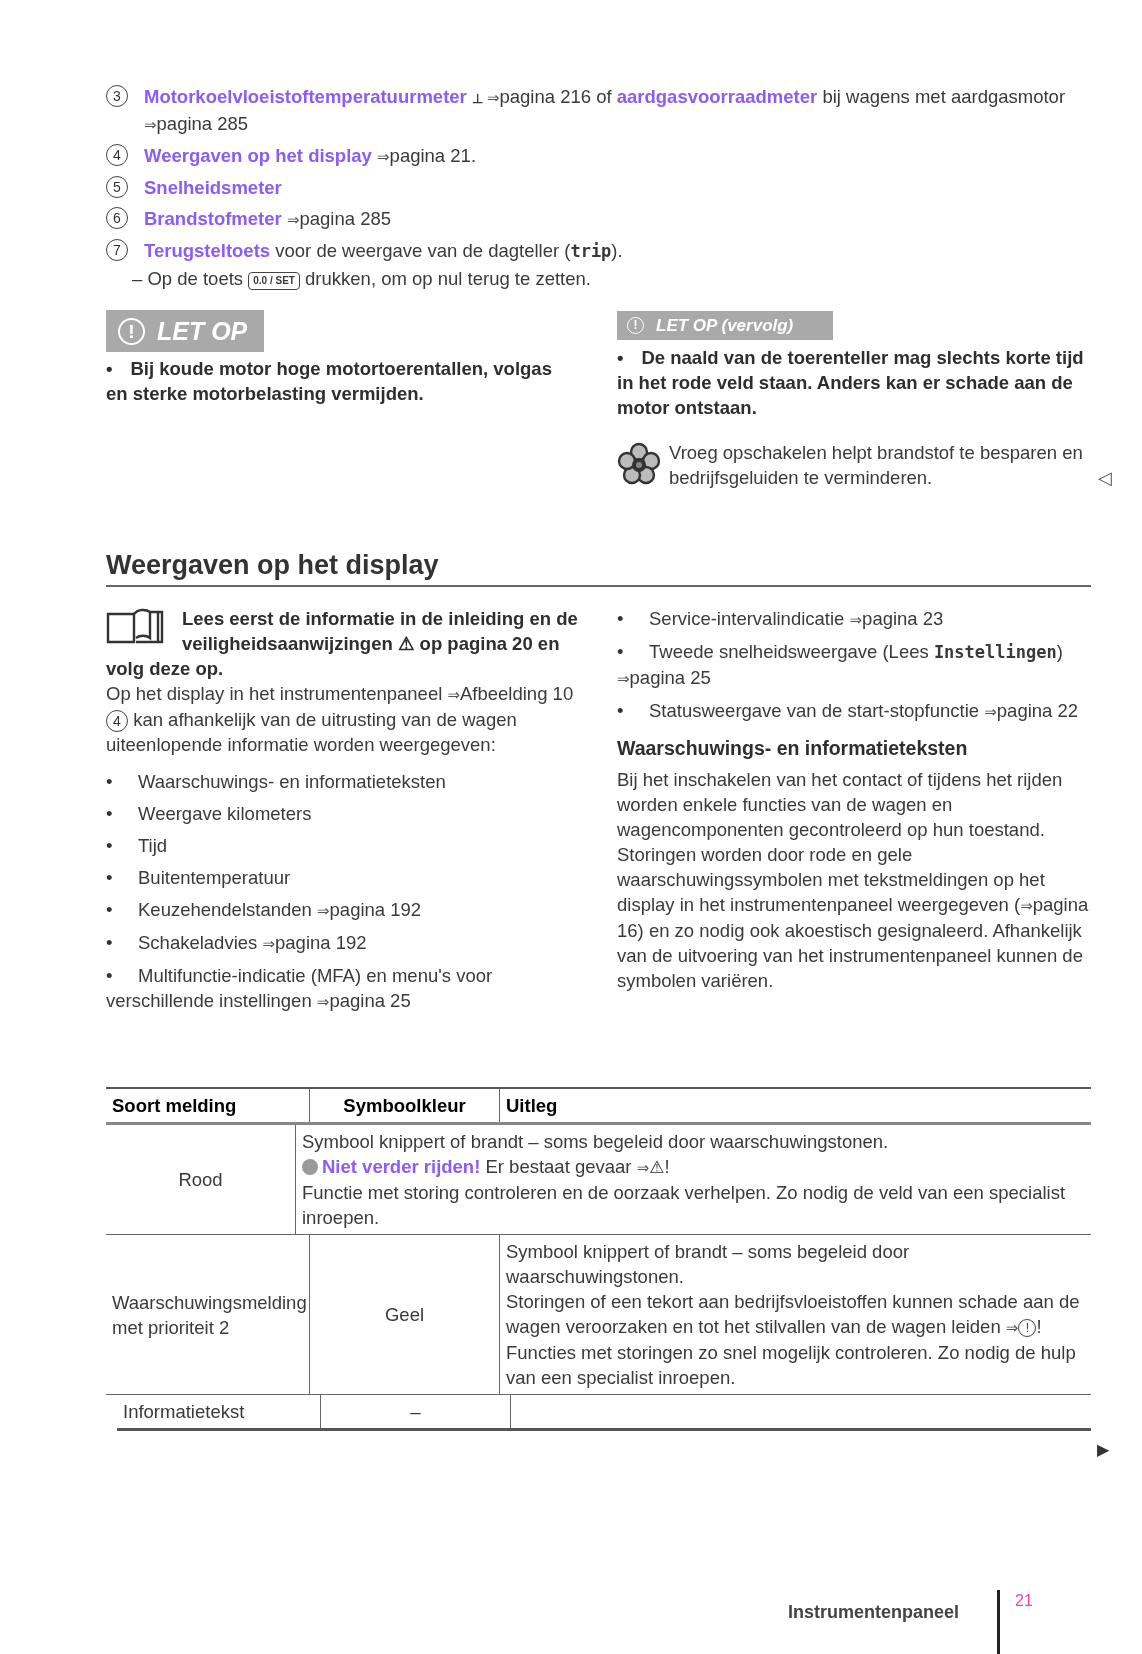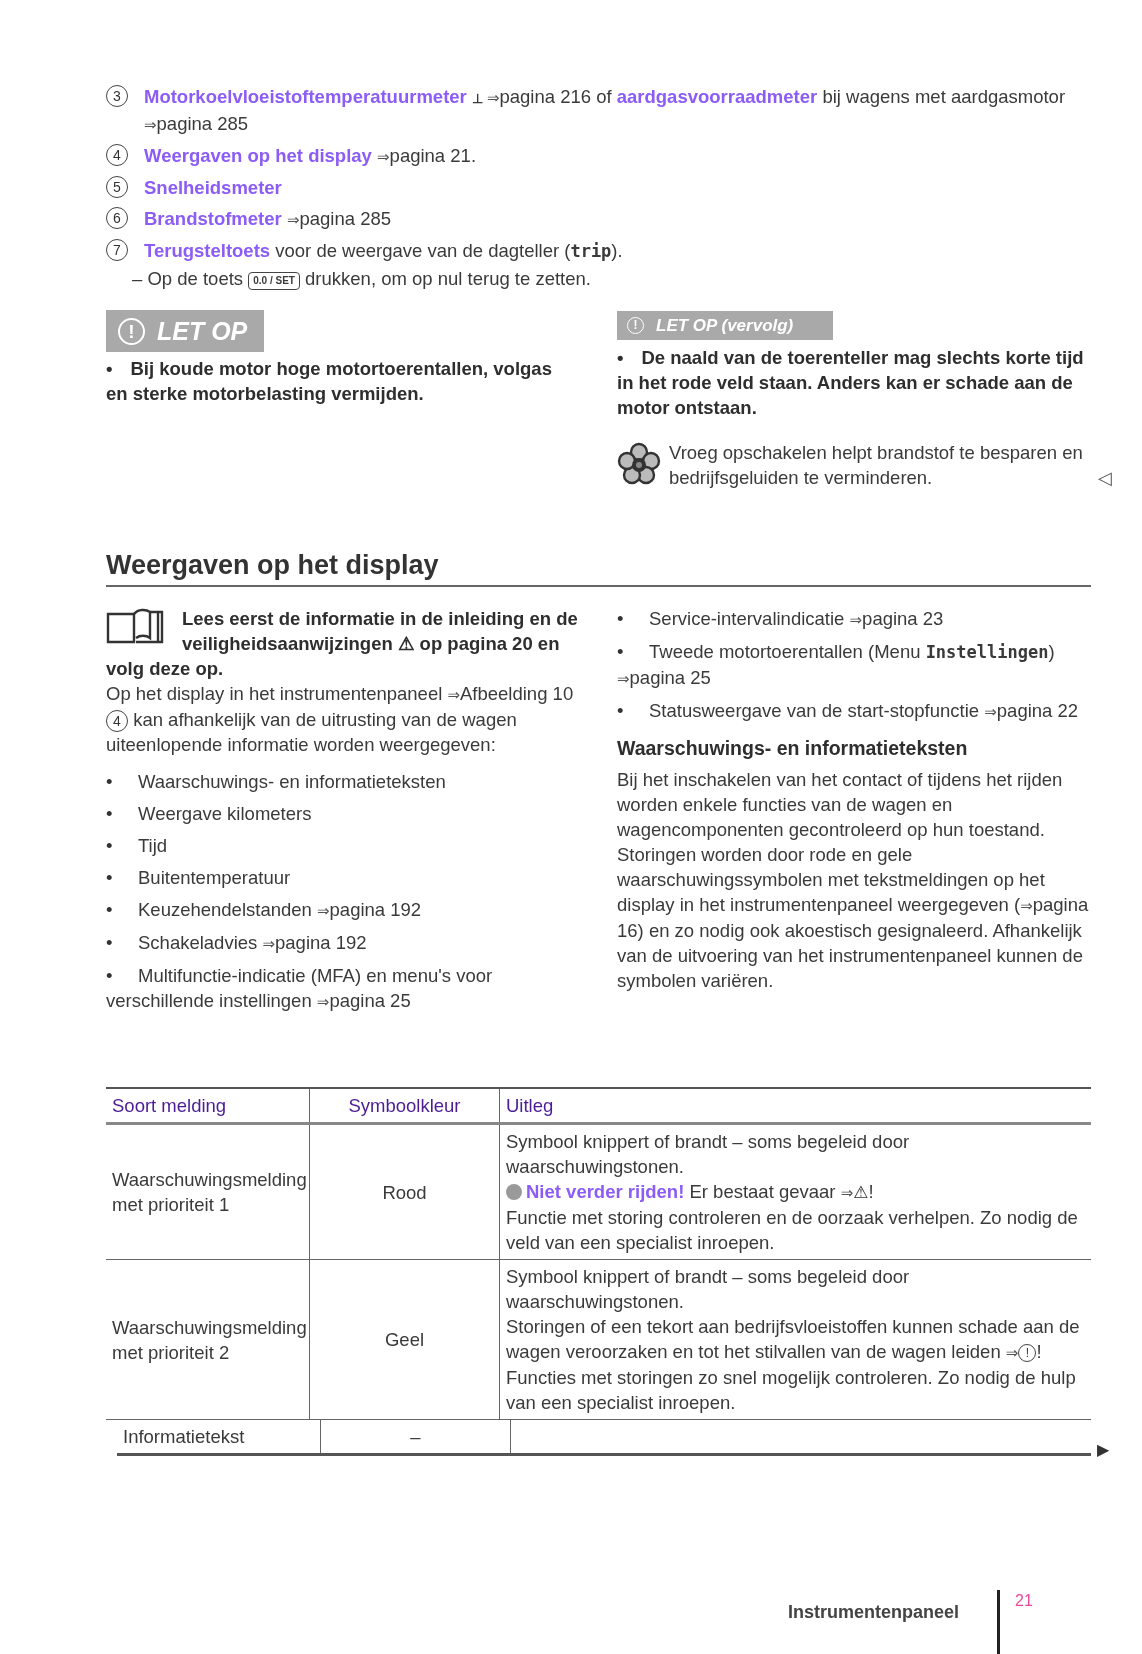--- a/index.html
+++ b/index.html
@@ -45,21 +45,21 @@
   .bullets li { position: relative; padding-left: 32px; margin-bottom: 7px; }
   .bullets li::before { content: "•"; position: absolute; left: 0; top: 0; color: #333; }
   .bullets.wrapflush li { padding-left: 0; text-indent: 32px; }
   .bullets.wrapflush li::before { left: 0; text-indent: 0; }
   .h2 { font-weight: bold; font-size: 19.5px; color: #2e2e2e; margin: 12px 0 6px; }
 
   
   .table { left: 106px; top: 1087px; width: 985px; }
   .t-toprule { height: 2px; background: #555; }
   .t-row { display: flex; border-bottom: 1.5px solid #666; }
-  .t-head { border-bottom: 3px solid #888; font-weight: normal; color: #4c1d95; }
+  .t-head { border-bottom: 3px solid #888; font-weight: bold; color: #000000; }
   .t-cell { padding: 4px 6px; }
   .c1 { width: 204px; border-right: 1.5px solid #666; display: flex; align-items: center; }
   .c2 { width: 190px; border-right: 1.5px solid #666; display: flex; align-items: center; justify-content: center; }
   .c3 { flex: 1; }
   .t-head .c1, .t-head .c2 { align-items: center; }
   .t-head .c2 { justify-content: center; }
   .t-last { border-bottom: 3px solid #555; margin-left: 11px; }
   .stop-dot { display: inline-block; width: 16px; height: 16px; border-radius: 50%; background: #9a9a9a; vertical-align: -2px; margin-right: 4px; }
   .tri { display: inline-block; font-size: 17px; color: #333; }
   .ocircle { display: inline-block; width: 18px; height: 18px; border: 1.4px solid #444; border-radius: 50%; font-size: 12px; line-height: 16px; text-align: center; vertical-align: 1px; }
@@ -164,38 +164,37 @@
   <ul class="bullets wrapflush">
     <li><span>Multifunctie-indicatie (MFA) en menu's voor verschillende instellingen </span><span class="arrow">⇒</span><span>pagina 25</span></li>
   </ul>
 </div>
 
 <div class="abs col-right">
   <ul class="bullets">
     <li><span>Service-intervalindicatie </span><span class="arrow">⇒</span><span>pagina 23</span></li>
   </ul>
   <ul class="bullets wrapflush">
-    <li><span>Tweede motortoerentallen (Menu </span><span class="mono">Instellingen</span><span>) </span><span class="arrow">⇒</span><span>pagina 25</span></li>
+    <li><span>Tweede snelheidsweergave (Lees </span><span class="mono">Instellingen</span><span>) </span><span class="arrow">⇒</span><span>pagina 25</span></li>
     <li><span>Statusweergave van de start-stopfunctie </span><span class="arrow">⇒</span><span>pagina 22</span></li>
   </ul>
   <div class="h2">Waarschuwings- en informatieteksten</div>
   <div class="para">
     <span>Bij het inschakelen van het contact of tijdens het rijden worden enkele functies van de wagen en wagencomponenten gecontroleerd op hun toestand. Storingen worden door rode en gele waarschuwingssymbolen met tekstmeldingen op het display in het instrumentenpaneel weergegeven (</span><span class="arrow">⇒</span><span>pagina 16</span><span>) en zo nodig ook akoestisch gesignaleerd. Afhankelijk van de uitvoering van het instrumentenpaneel kunnen de symbolen variëren.</span>
   </div>
 </div>
 
 <div class="abs table">
   <div class="t-toprule"></div>
   <div class="t-row t-head">
     <div class="t-cell c1">Soort melding</div>
     <div class="t-cell c2">Symboolkleur</div>
     <div class="t-cell c3">Uitleg</div>
   </div>
   <div class="t-row">
-    <div class="t-cell c1">Waarschuwingsmelding met prioriteit 1</div>
     <div class="t-cell c2">Rood</div>
     <div class="t-cell c3">
       <div>Symbool knippert of brandt – soms begeleid door waarschuwingstonen.</div>
       <div><span class="stop-dot"></span><b>Niet verder rijden!</b><span> Er bestaat gevaar </span><span class="arrow">⇒</span><span class="tri">⚠</span><span>!</span></div>
       <div>Functie met storing controleren en de oorzaak verhelpen. Zo nodig de veld van een specialist inroepen.</div>
     </div>
   </div>
   <div class="t-row">
     <div class="t-cell c1">Waarschuwingsmelding met prioriteit 2</div>
     <div class="t-cell c2">Geel</div>

